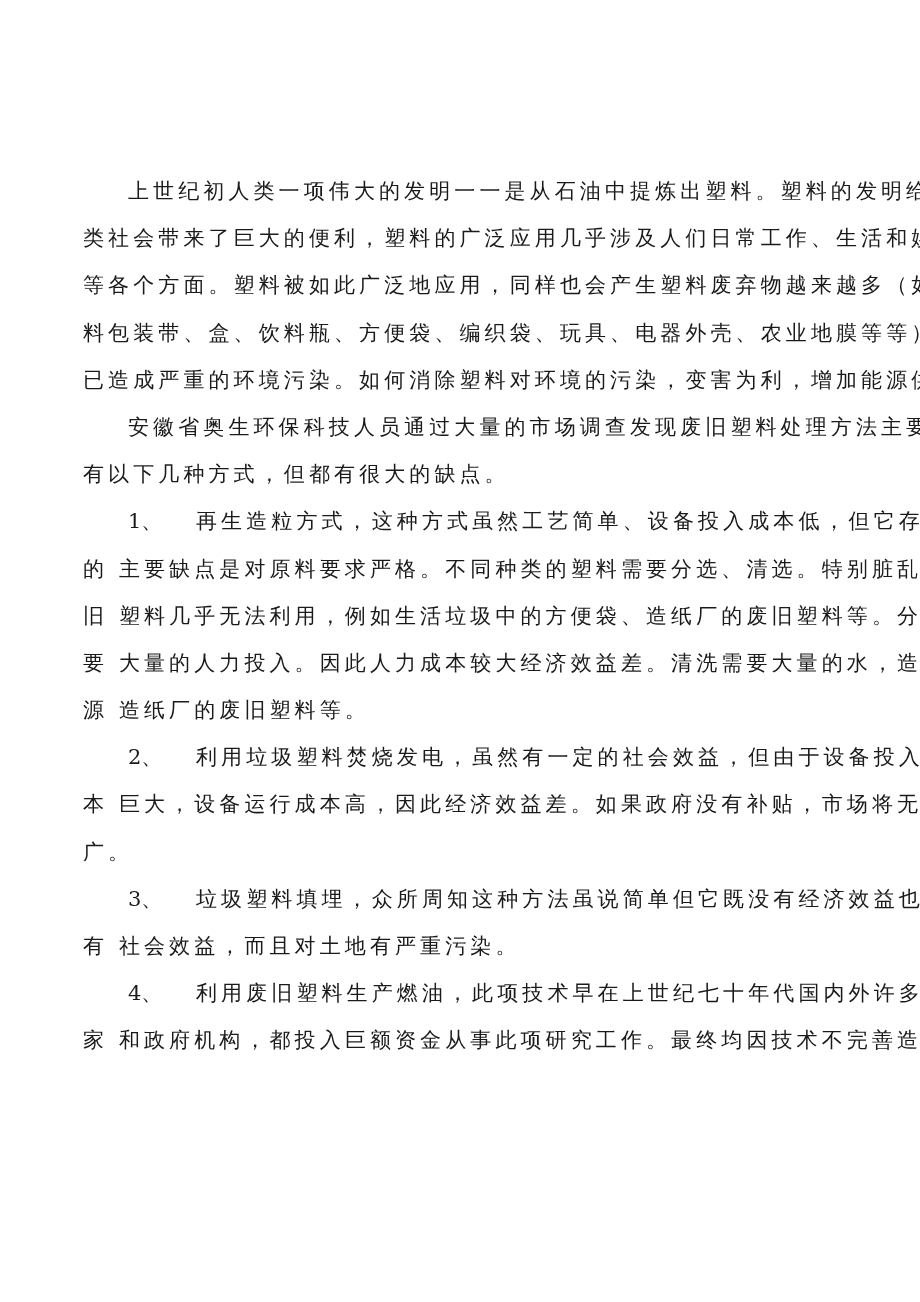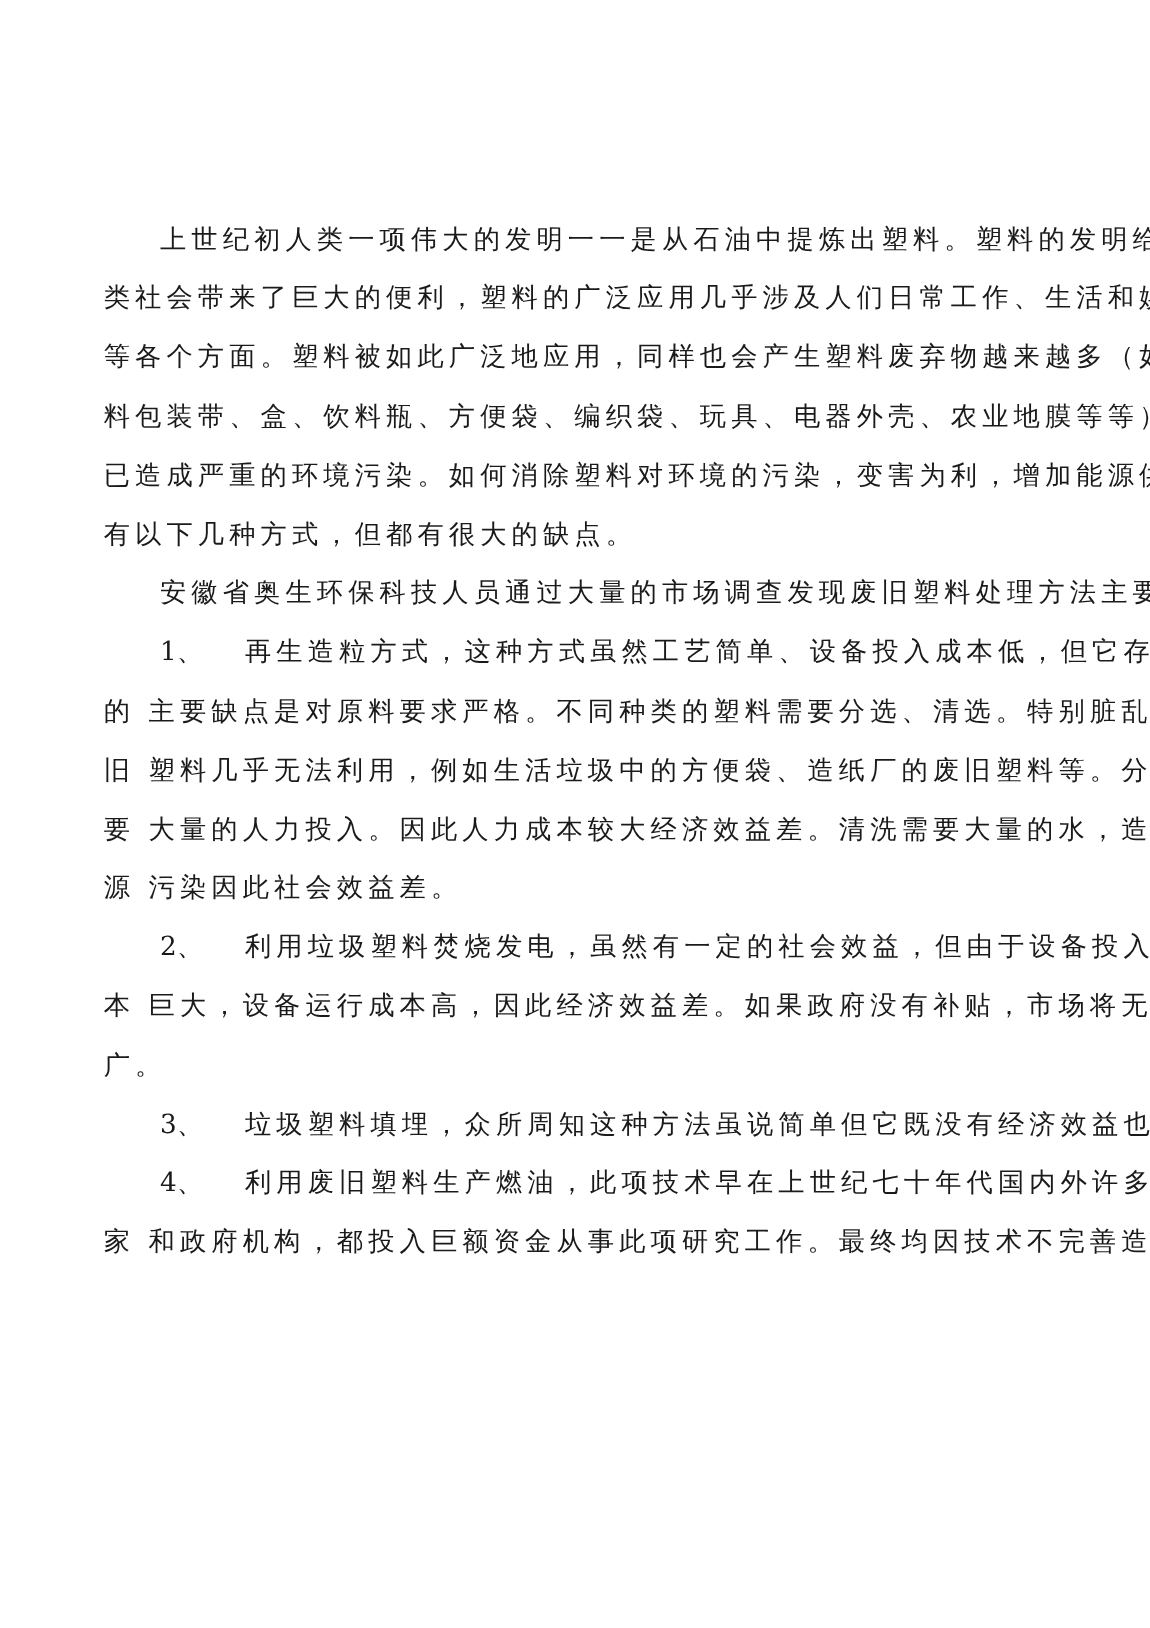--- a/index.html
+++ b/index.html
@@ -43,40 +43,41 @@
 
   <div>
     <div class="line indent">上世纪初人类一项伟大的发明一一是从石油中提炼出塑料。塑料的发明给人</div>
     <div class="line">类社会带来了巨大的便利，塑料的广泛应用几乎涉及人们日常工作、生活和娱乐</div>
     <div class="line">等各个方面。塑料被如此广泛地应用，同样也会产生塑料废弃物越来越多（如塑</div>
     <div class="line">料包装带、盒、饮料瓶、方便袋、编织袋、玩具、电器外壳、农业地膜等等），</div>
     <div class="line">已造成严重的环境污染。如何消除塑料对环境的污染，变害为利，增加能源供应，</div>
   </div>
 
   <div>
+    <div class="line indent">安徽省奥生环保科技人员通过大量的市场调查发现废旧塑料处理方法主要</div>
     <div class="line">有以下几种方式，但都有很大的缺点。</div>
-    <div class="line indent">安徽省奥生环保科技人员通过大量的市场调查发现废旧塑料处理方法主要</div>
   </div>
 
   <div>
     <div class="line indent"><span class="num">1、</span><span>再生造粒方式，这种方式虽然工艺简单、设备投入成本低，但它存在</span></div>
     <div class="line">的 主要缺点是对原料要求严格。不同种类的塑料需要分选、清选。特别脏乱的废</div>
     <div class="line">旧 塑料几乎无法利用，例如生活垃圾中的方便袋、造纸厂的废旧塑料等。分选需</div>
     <div class="line">要 大量的人力投入。因此人力成本较大经济效益差。清洗需要大量的水，造成水</div>
-    <div class="line">源 污染因此社会效益差。</div>
+    <div class="line">源 造纸厂的废旧塑料等。</div>
   </div>
 
   <div>
     <div class="line indent"><span class="num">2、</span><span>利用垃圾塑料焚烧发电，虽然有一定的社会效益，但由于设备投入成</span></div>
     <div class="line">本 巨大，设备运行成本高，因此经济效益差。如果政府没有补贴，市场将无法推</div>
     <div class="line">广。</div>
   </div>
 
   <div>
     <div class="line indent"><span class="num">3、</span><span>垃圾塑料填埋，众所周知这种方法虽说简单但它既没有经济效益也没</span></div>
+    <div class="line">有 社会效益，而且对土地有严重污染。</div>
   </div>
 
   <div>
     <div class="line indent"><span class="num">4、</span><span>利用废旧塑料生产燃油，此项技术早在上世纪七十年代国内外许多专</span></div>
     <div class="line">家 和政府机构，都投入巨额资金从事此项研究工作。最终均因技术不完善造成二</div>
   </div>
 
 </div>
 
 </body></html>

